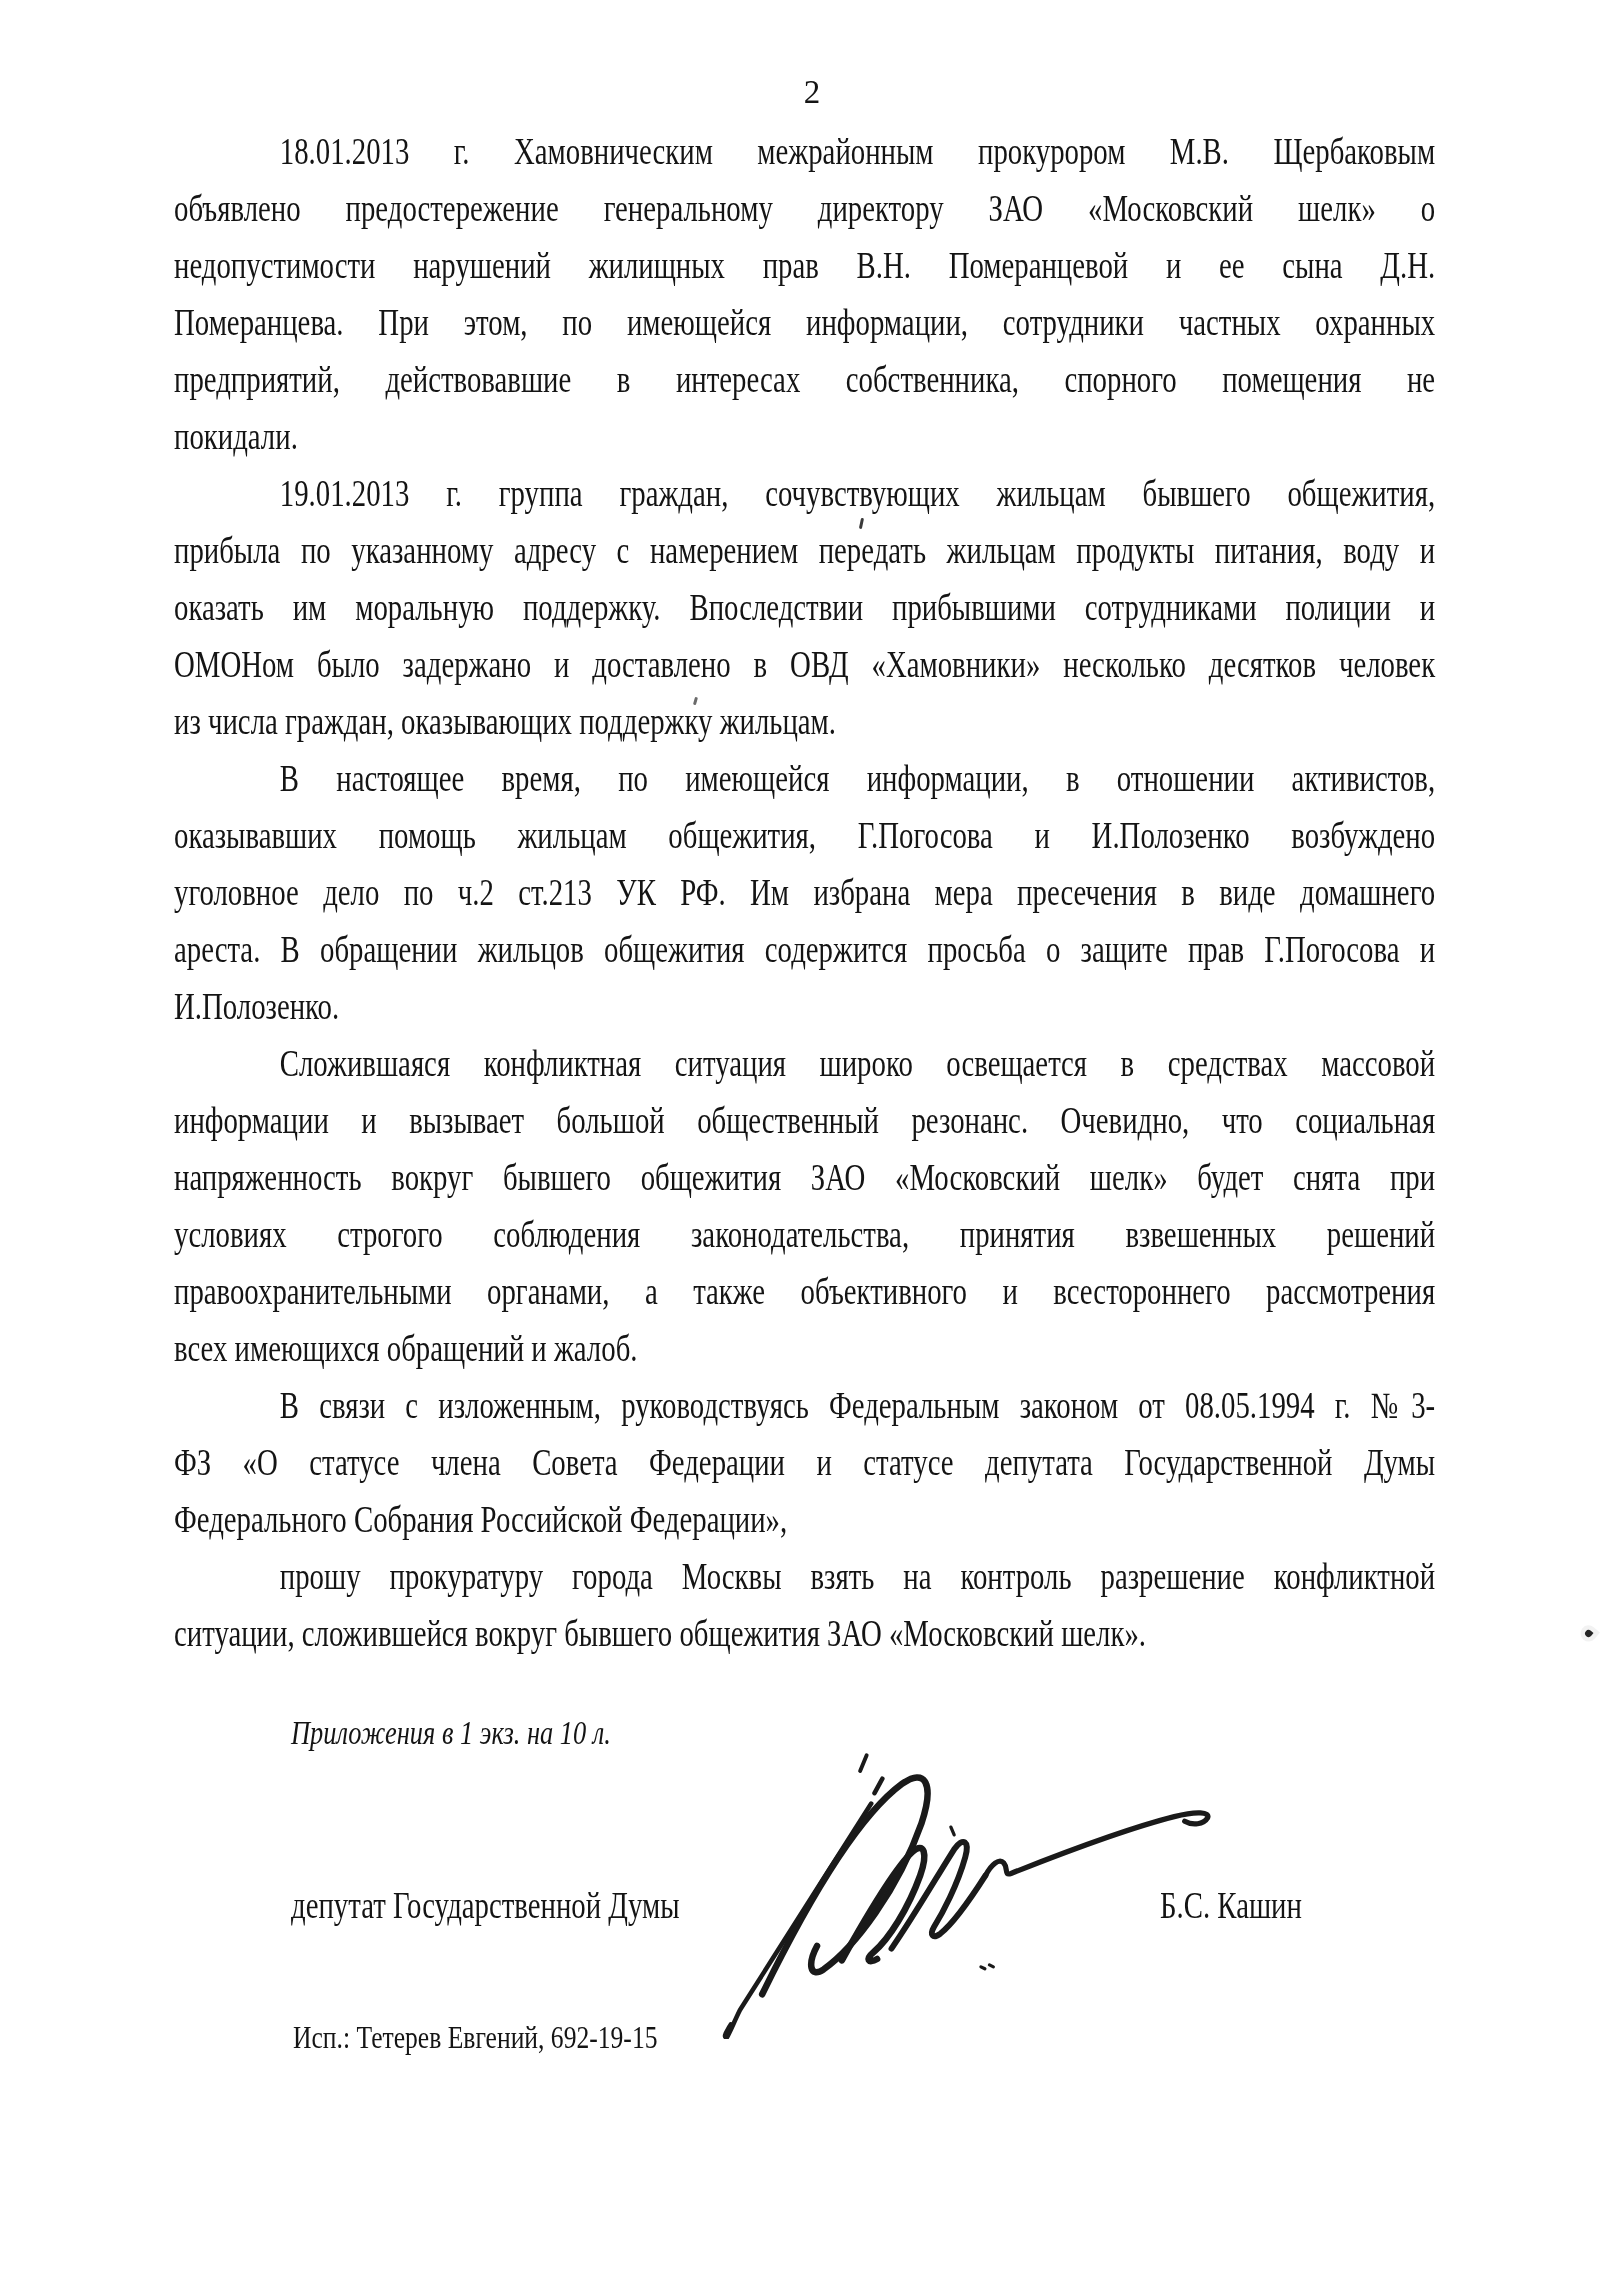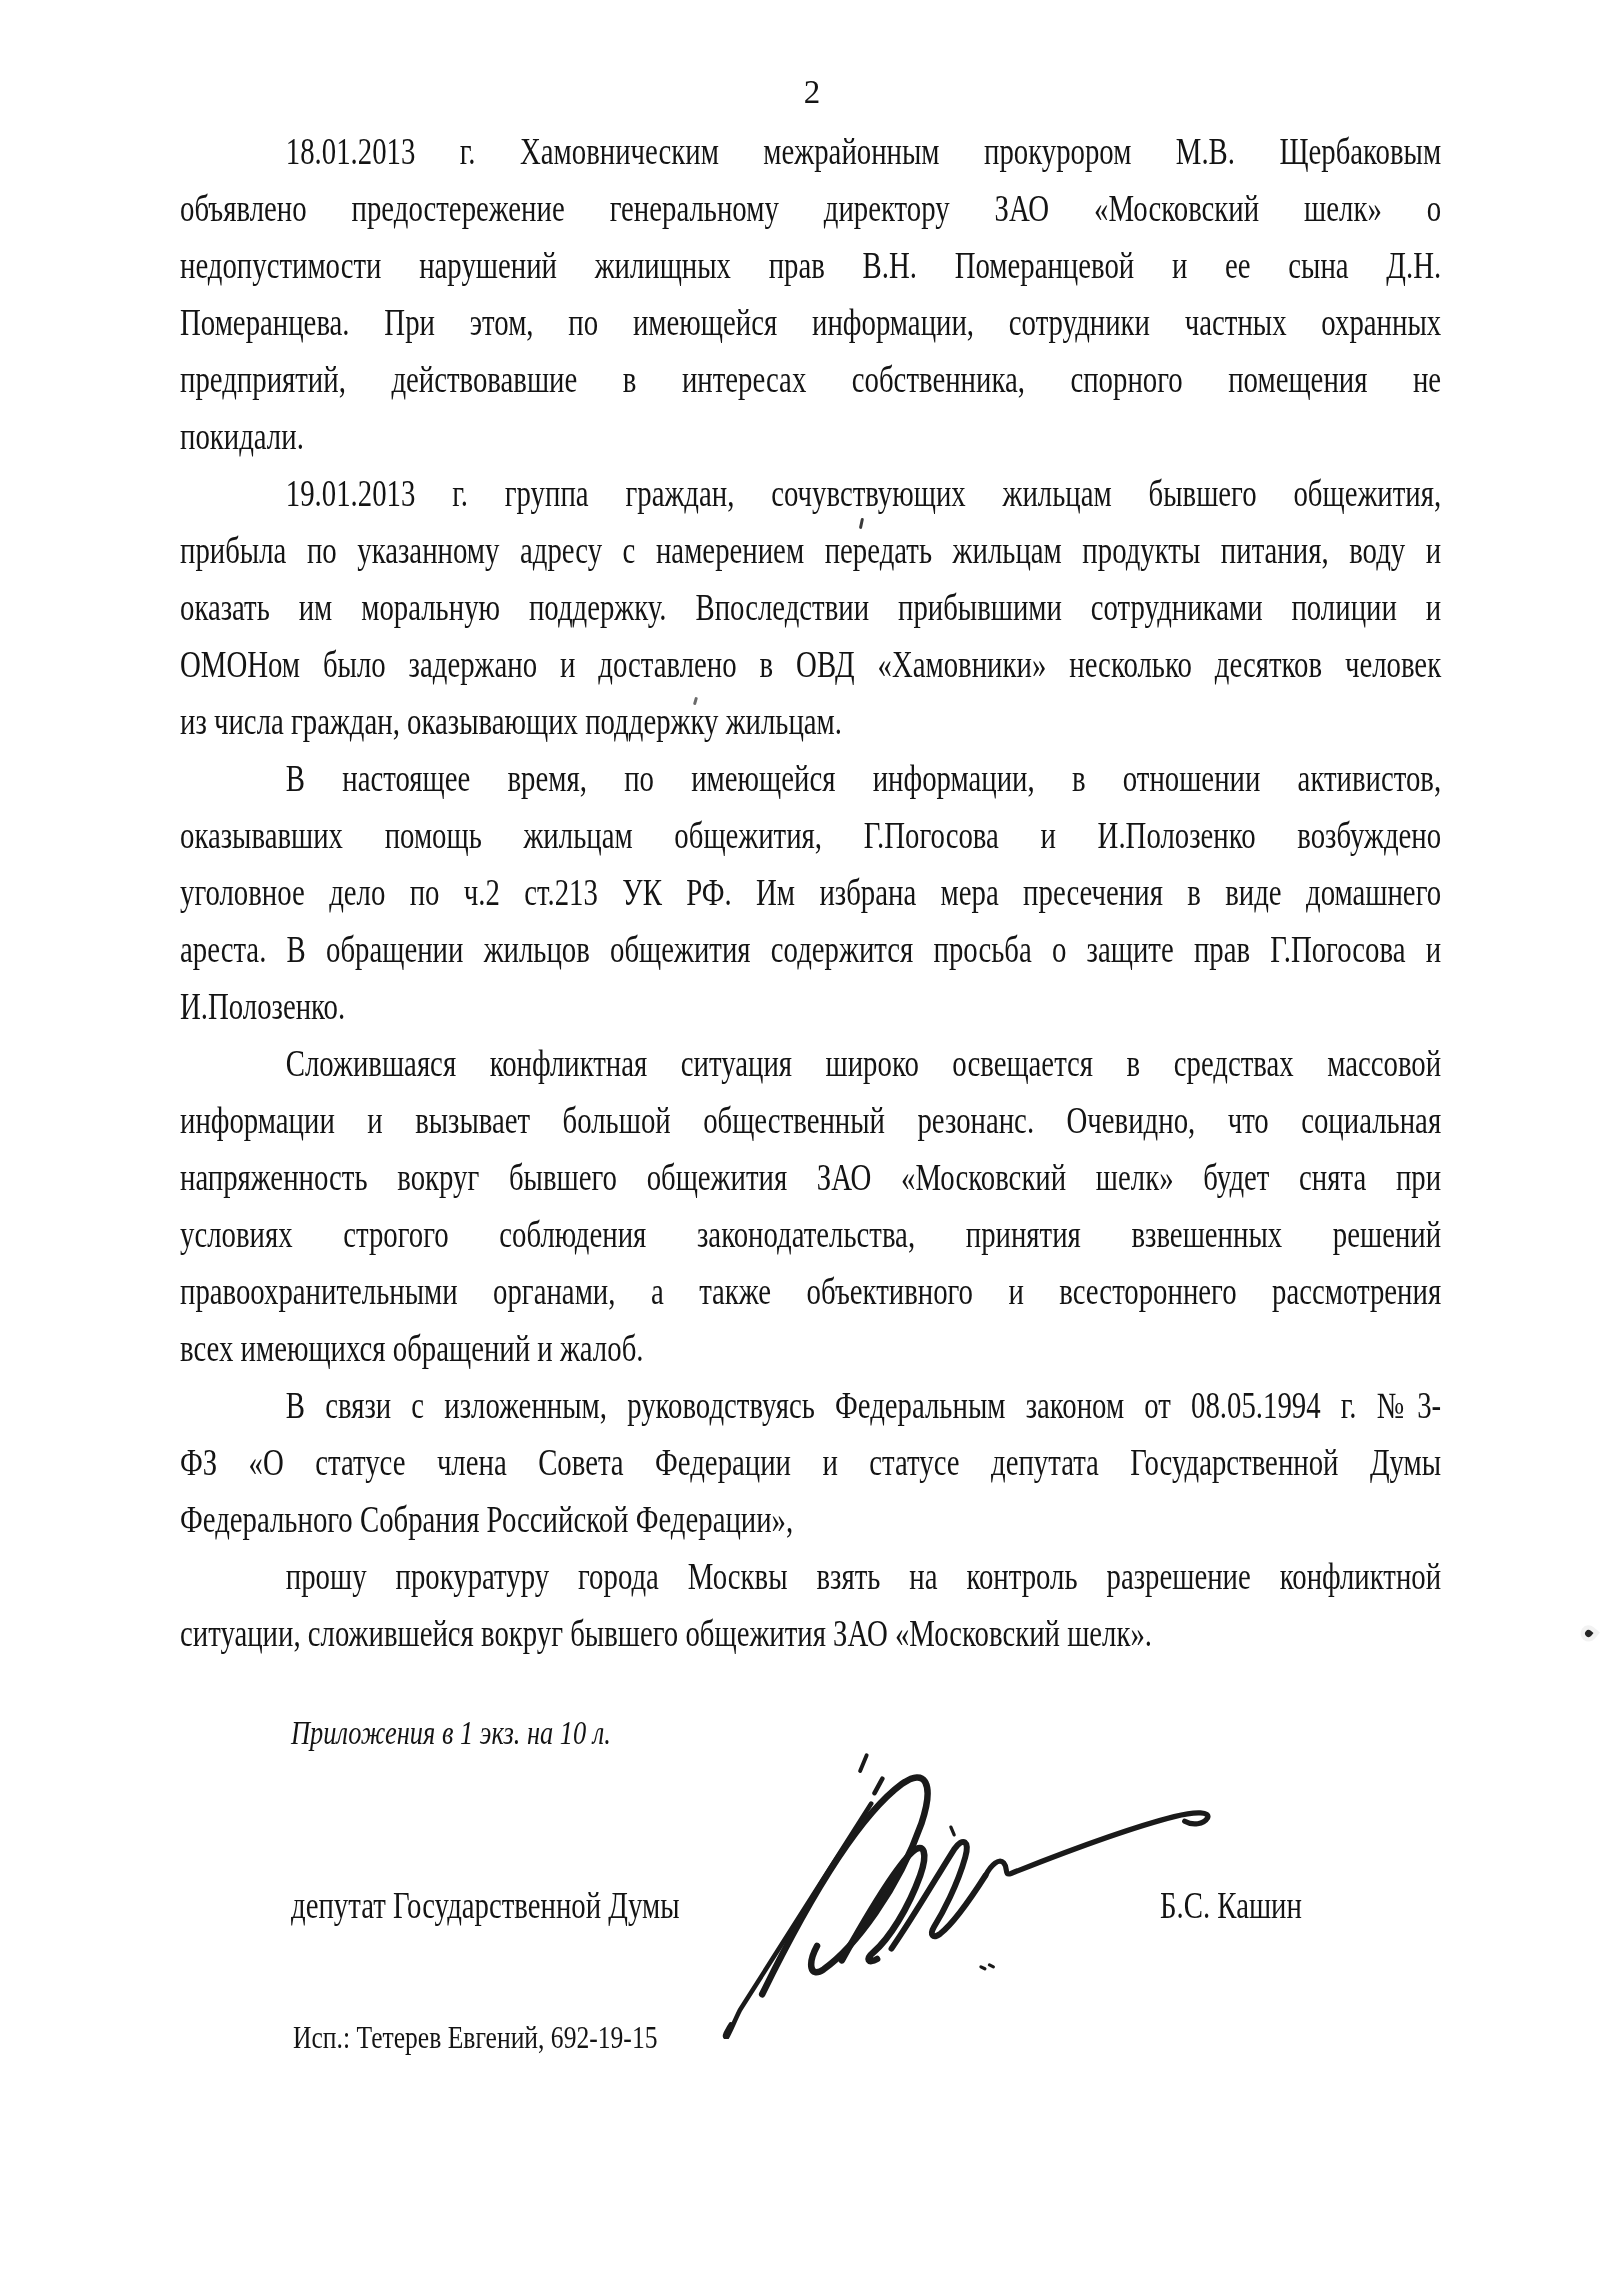--- a/index.html
+++ b/index.html
@@ -9,21 +9,21 @@
     background:#ffffff;
     overflow:hidden;
     font-family:"Liberation Serif","DejaVu Serif",serif;
     color:#141414;
   }
   .page-number{
     position:absolute;top:73px;left:0;width:1624px;
     text-align:center;font-size:33px;line-height:39px;
   }
   .body-text{
-    position:absolute;left:180px;top:123px;width:1261px;
+    position:absolute;left:174px;top:123px;width:1261px;
   }
   .body-line{
     width:1621px;height:57px;line-height:57px;font-size:37px;
     text-align:justify;text-align-last:justify;text-justify:inter-word;
     transform:scaleX(0.778);transform-origin:0 50%;
   }
   .body-line.first{text-indent:136px;}
   .body-line.last{text-align-last:left;}
   .attachment{
     position:absolute;left:291px;top:1705px;

